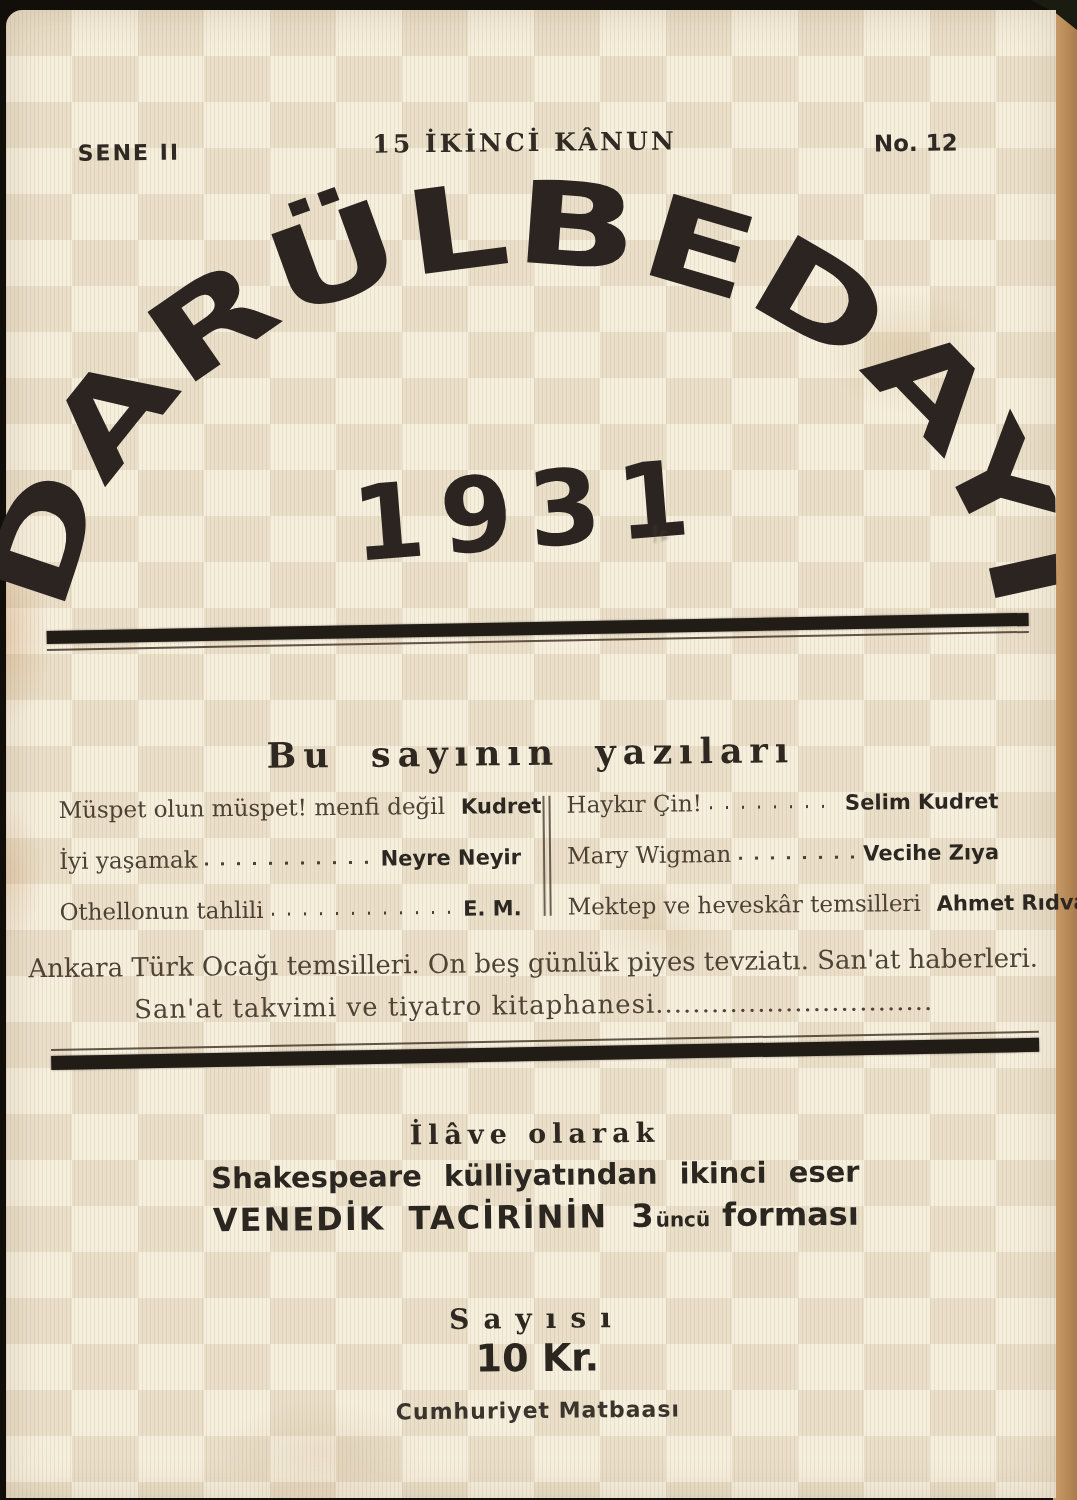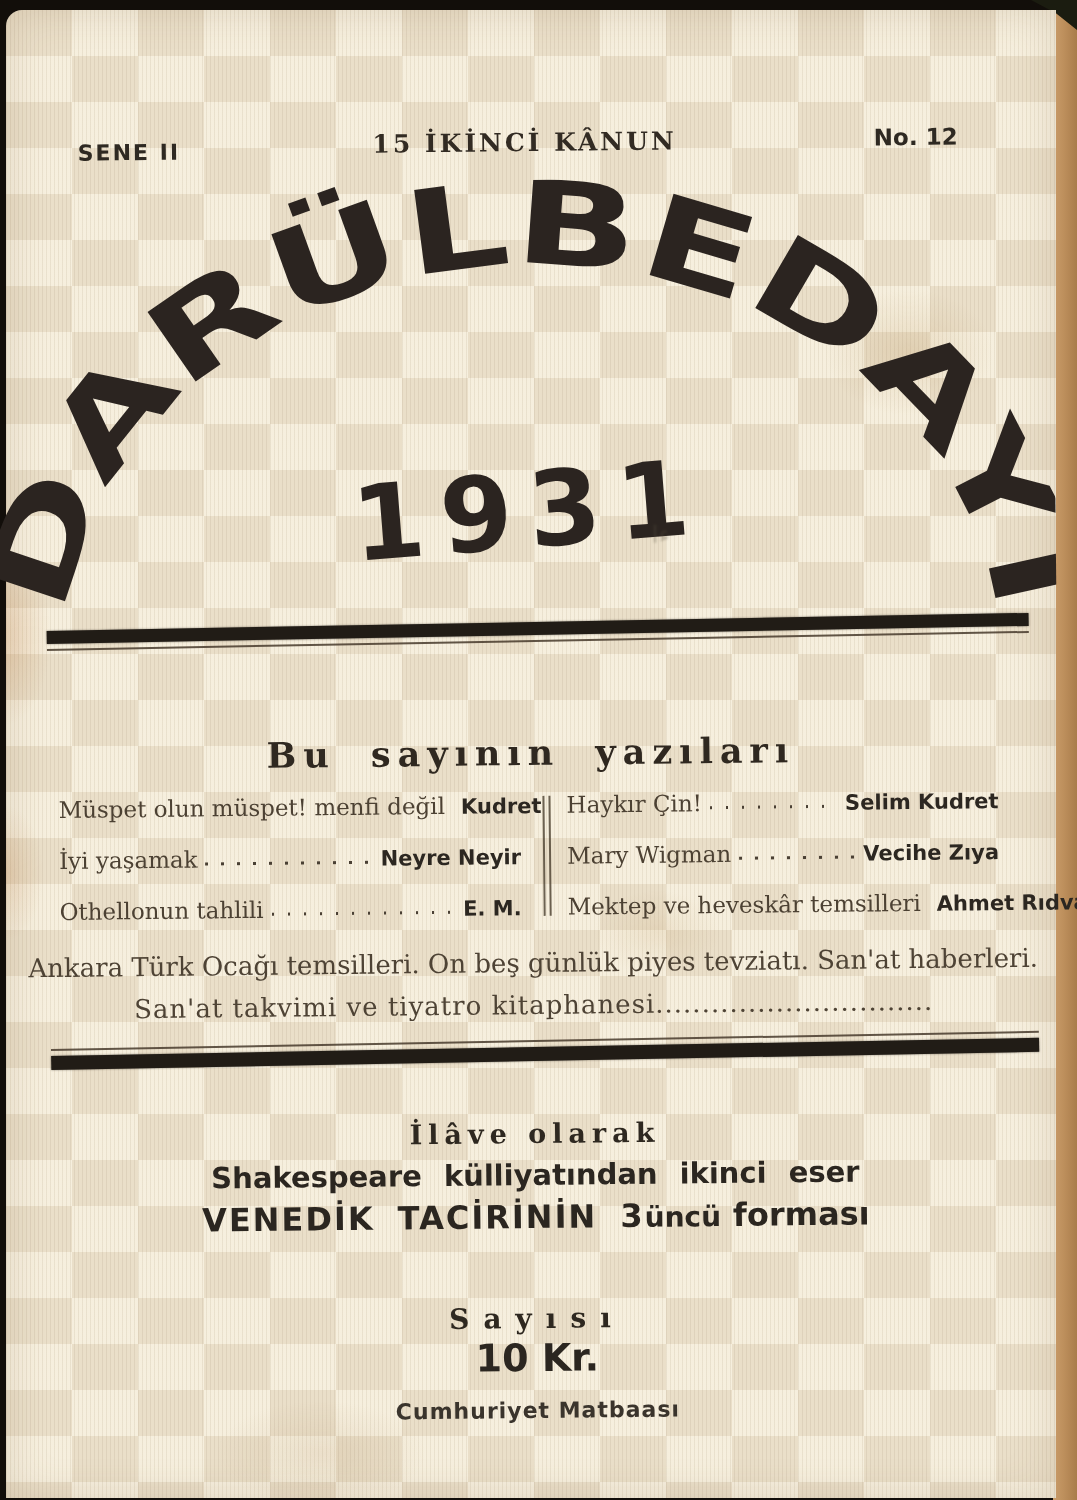--- a/index.html
+++ b/index.html
@@ -43,21 +43,21 @@
   
   .content{
     position:absolute; left:6px; top:10px; width:1050px; height:1488px;
     transform:rotate(-0.6deg); transform-origin:50% 50%;
     color:#2d2620;
   }
   .abs{position:absolute;}
   
   .hdr-sene{left:78px; top:126px; font-family:"DejaVu Sans",sans-serif; font-weight:bold; font-size:22px; letter-spacing:2px; color:#2e2922;}
   .hdr-date{left:0; right:0; top:118px; text-align:center; font-family:"DejaVu Serif",serif; font-weight:bold; font-size:25px; letter-spacing:3px; color:#322b23;}
-  .hdr-no{right:92px; top:118px; font-family:"DejaVu Sans",sans-serif; font-weight:bold; font-size:23px; color:#2e2922;}
+  .hdr-no{right:92px; top:124px; font-family:"DejaVu Sans",sans-serif; font-weight:bold; font-size:23px; color:#2e2922;}
   
   .logo-arc{left:-8px; top:170px; width:1060px; height:440px;}
   .logo-year{
     left:0; right:0; top:440px; text-align:center;
     font-family:"DejaVu Sans",sans-serif; font-weight:bold; font-size:104px;
     letter-spacing:16px; color:#2b2420; transform:rotate(-4deg);
   }
   
   .rule1{left:42px; top:612px; width:982px; transform:rotate(-0.45deg);}
   .rule1 .bar{height:13px; background:#211c16; box-shadow:0 0 2px rgba(33,28,22,.6);}
@@ -84,21 +84,21 @@
     left:536px; top:786px; height:120px; width:4px;
     border-left:2px solid rgba(74,62,46,.8); border-right:2px solid rgba(74,62,46,.8);
   }
   
   .note1{left:0; right:0; top:938px; text-align:center; font-family:"DejaVu Serif",serif; font-size:26px; color:#4e4335;}
   .note2{left:0; right:0; top:980px; text-align:center; font-family:"DejaVu Serif",serif; font-size:26px; color:#4e4335; letter-spacing:1px;}
   
   .sup1{left:0; right:0; top:1108px; text-align:center; font-family:"DejaVu Serif",serif; font-weight:bold; font-size:27px; letter-spacing:6px; color:#2e2820;}
   .sup2{left:0; right:0; top:1148px; text-align:center; font-family:"DejaVu Sans",sans-serif; font-weight:bold; font-size:29px; word-spacing:12px; color:#2b2620;}
   .sup3{left:0; right:0; top:1188px; text-align:center; font-family:"DejaVu Sans",sans-serif; font-weight:bold; font-size:32px; color:#2b2620;}
-  .sup3 .small{font-size:28px; letter-spacing:0;}
+  .sup3 .small{font-size:20px; letter-spacing:0;}
   .sup3 .rest{margin-left:12px;}
   .sup3 .caps{letter-spacing:2px; word-spacing:10px;}
   
   .price-label{left:0; right:0; top:1292px; text-align:center; font-family:"DejaVu Serif",serif; font-weight:bold; font-size:28px; letter-spacing:14px; color:#2e2820;}
   .price-value{left:0; right:0; top:1326px; text-align:center; font-family:"DejaVu Sans",sans-serif; font-weight:bold; font-size:38px; color:#2b2620;}
   
   .printer{left:0; right:0; top:1388px; text-align:center; font-family:"DejaVu Sans",sans-serif; font-weight:bold; font-size:22px; letter-spacing:1px; color:#3a342c;}
   
   .stamp{left:648px; top:512px; width:120px; height:36px; font-family:"DejaVu Sans",sans-serif;
     font-size:24px; color:rgba(90,80,65,0.35); filter:blur(1px); letter-spacing:6px;}

